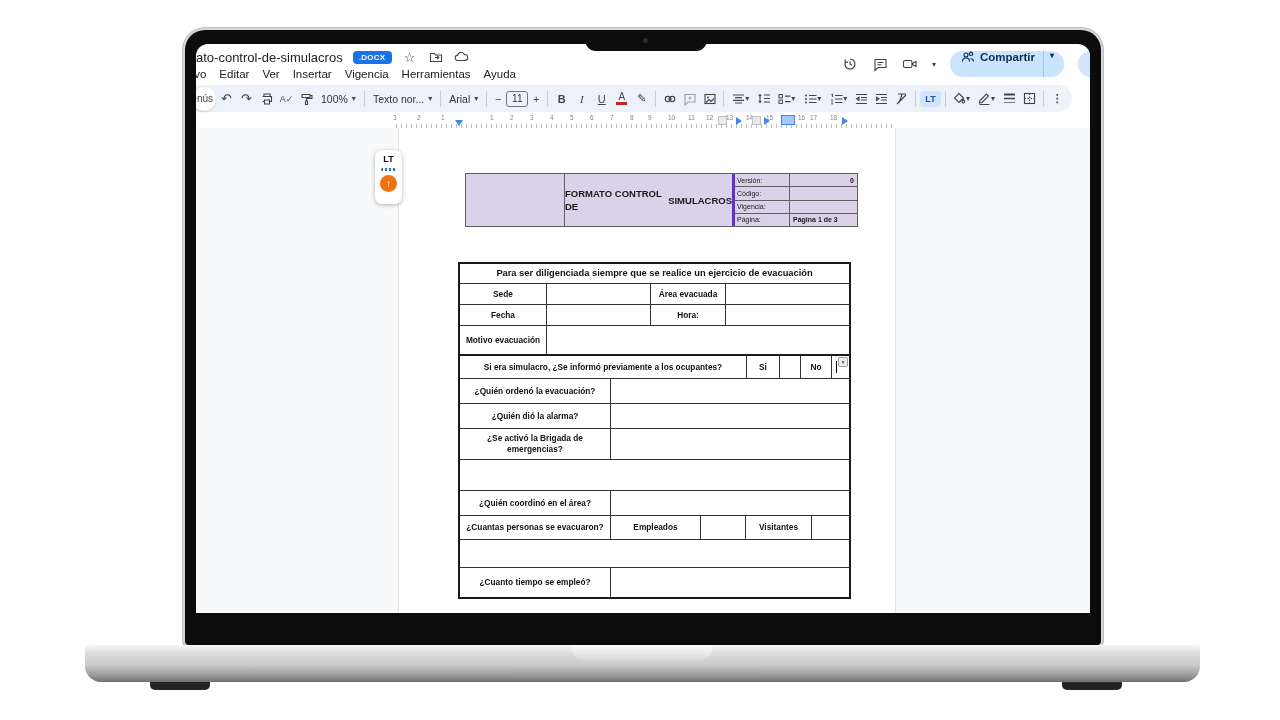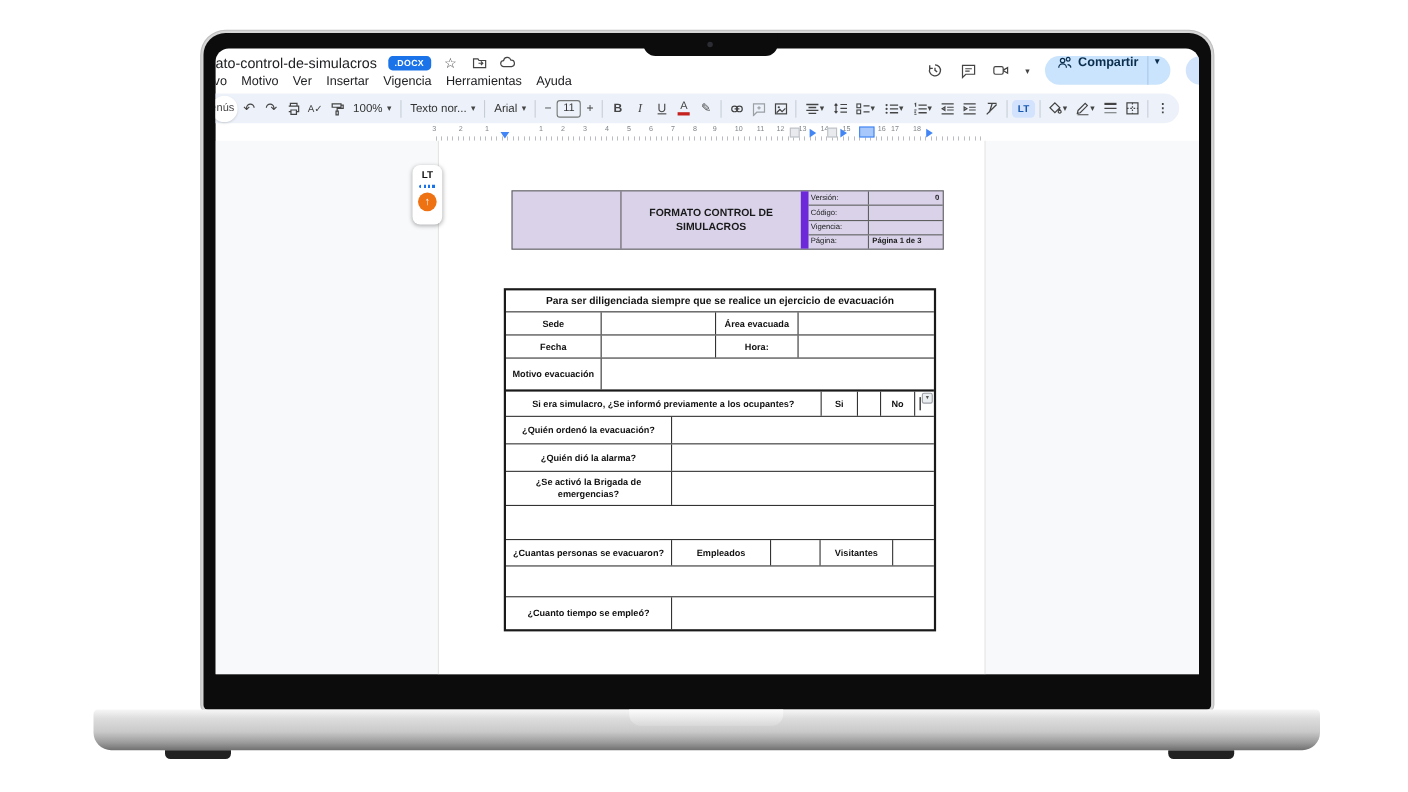--- a/index.html
+++ b/index.html
@@ -80,21 +80,21 @@
   .lt-logo { font-size:9px; font-weight:800; color:#111; line-height:9px; }
   .lt-squig { width:16px; height:3px;
               background:repeating-linear-gradient(90deg,#1a73e8 0 2px,transparent 2px 4px); border-radius:2px; }
   .lt-up { width:17px; height:17px; border-radius:50%; background:#ee7112; color:#fff; font-size:10px;
            display:flex; align-items:center; justify-content:center; font-weight:700; }
 
   
   .ht { position:absolute; left:66px; top:45px; width:393px; height:54px; background:#d9d2e9;
         border:1px solid #5f5f5f; display:flex; font-size:7px; color:#1a1a1a; }
   .ht-logo { width:99px; border-right:1px solid #5f5f5f; }
-  .ht-title { width:170px; border-right:7px solid #6d28d9; display:flex; flex-direction:column;
+  .ht-title { width:170px; border-right:3px solid #6d28d9; display:flex; 
               justify-content:center; align-items:center; font-weight:700; font-size:9.5px; line-height:13px; }
   .ht-right { flex:1; display:flex; flex-direction:column; }
   .ht-row { flex:1; display:flex; border-bottom:1px solid #5f5f5f; align-items:center; }
   .ht-row:last-child { border-bottom:none; }
   .ht-label { width:55px; border-right:1px solid #5f5f5f; padding:0 2px; height:100%; display:flex; align-items:center; }
   .ht-value { flex:1; padding:0 3px; font-weight:700; display:flex; align-items:center; height:100%; }
   .ht-value.right { justify-content:flex-end; }
 
   
   .ft { position:absolute; left:59px; top:134px; width:393px; border:2px solid #1a1a1a; background:#fff; }
@@ -133,21 +133,21 @@
       </span>
       <span class="hico">
         <svg class="ic" width="15" height="14" viewBox="0 0 15 14">
             <path d="M4 10.5a2.7 2.7 0 0 1-.2-5.4 3.4 3.4 0 0 1 6.6-.5 2.6 2.6 0 0 1 .6 5.9z" stroke="#444" fill="none" stroke-width="1.1"></path>
           </svg>
       </span>
     </div>
 
     <div class="menubar">
       <span>Archivo</span>
-      <span>Motivo</span>
+      <span>Editar</span>
       <span>Ver</span>
       <span>Insertar</span>
       <span>Vigencia</span>
       <span>Herramientas</span>
       <span>Ayuda</span>
     </div>
 
     <div class="hdr-right">
       <span class="hico">
         <svg class="ic" width="16" height="16" viewBox="0 0 16 16">
@@ -432,20 +432,24 @@
             <div class="c" style="width:150px">¿Quién dió la alarma?</div>
             <div class="c" style="width:239px"></div>
           </div>
           <div class="r" style="height:31px">
             <div class="c" style="width:150px">¿Se activó la Brigada de emergencias?</div>
             <div class="c" style="width:239px"></div>
           </div>
           <div class="r" style="height:31px">
             <div class="c" style="width:239px"></div>
           </div>
+          <div class="r" style="height:25px">
+            <div class="c" style="width:150px">¿Quién coordinó en el área?</div>
+            <div class="c" style="width:239px"></div>
+          </div>
           <div class="r" style="height:24px">
             <div class="c" style="width:150px">¿Cuantas personas se evacuaron?</div>
             <div class="c" style="width:90px">Empleados</div>
             <div class="c" style="width:45px"></div>
             <div class="c" style="width:66px">Visitantes</div>
             <div class="c" style="width:38px"></div>
           </div>
           <div class="r" style="height:28px">
             <div class="c" style="width:239px"></div>
           </div>

